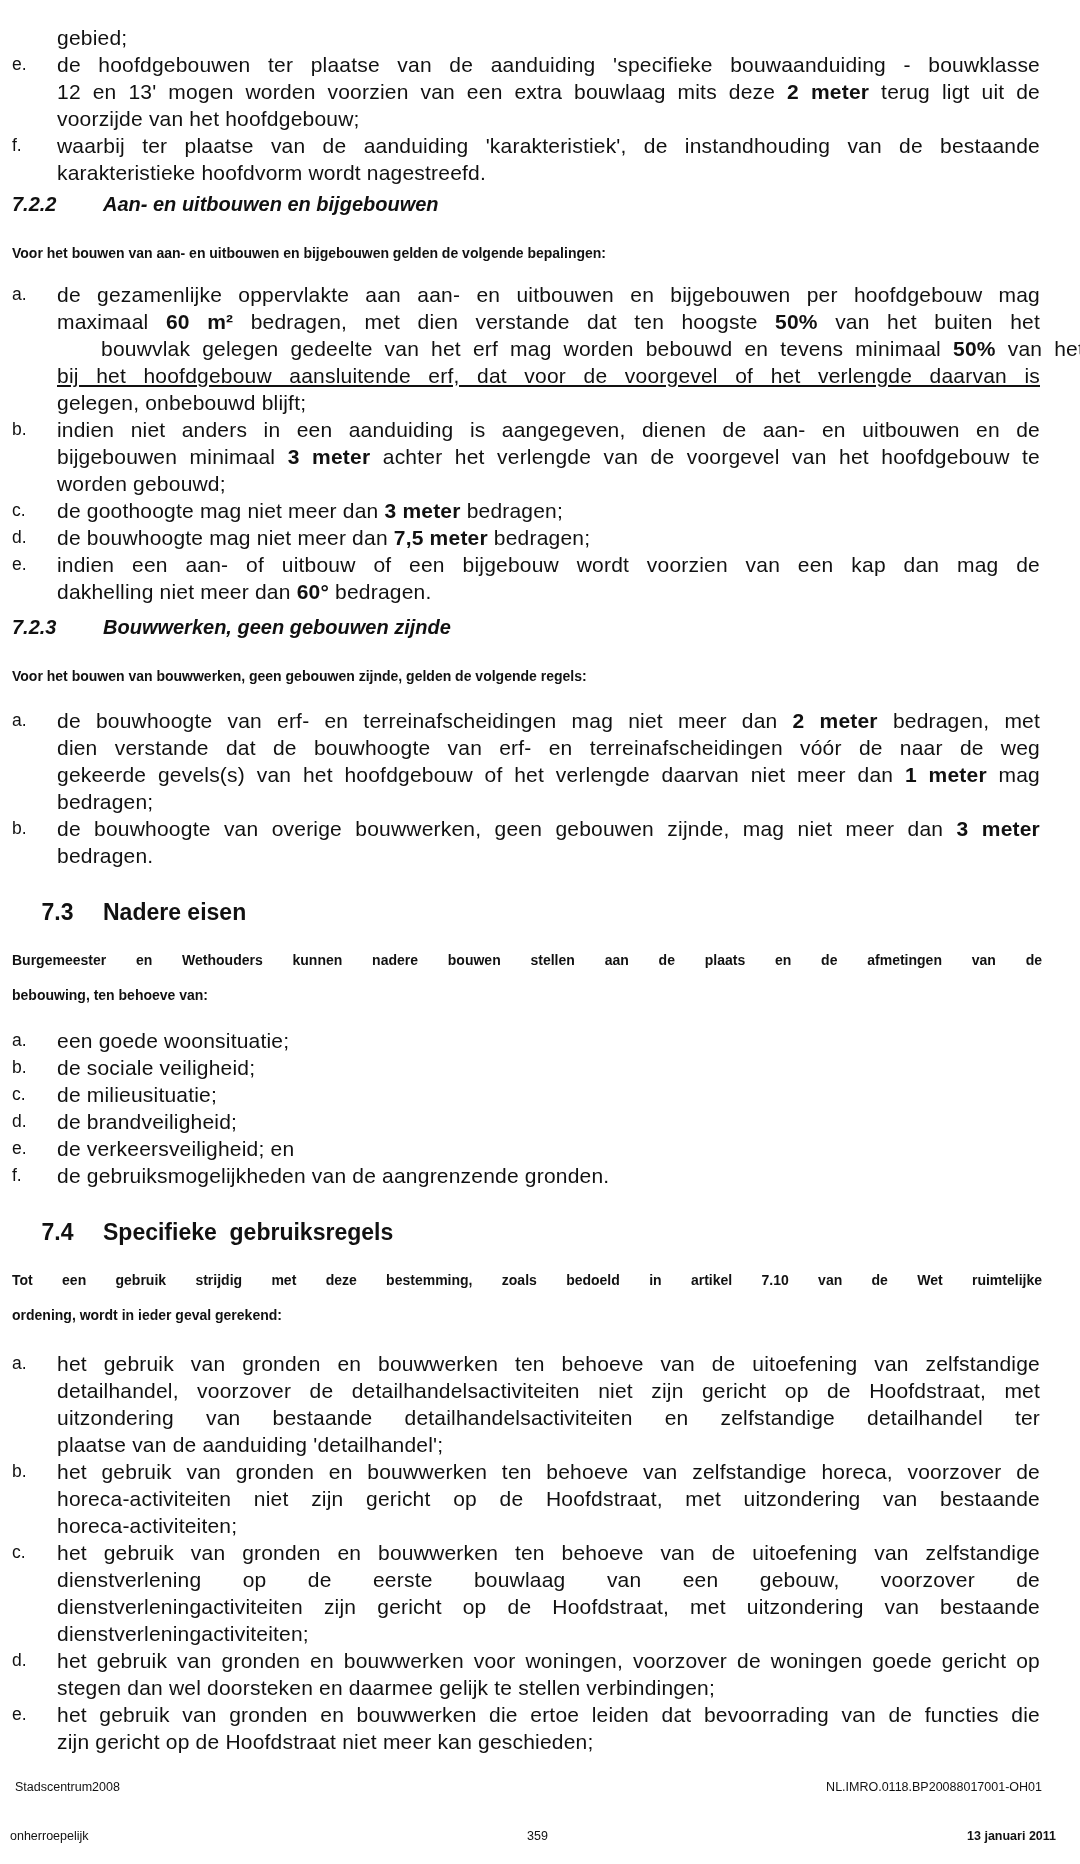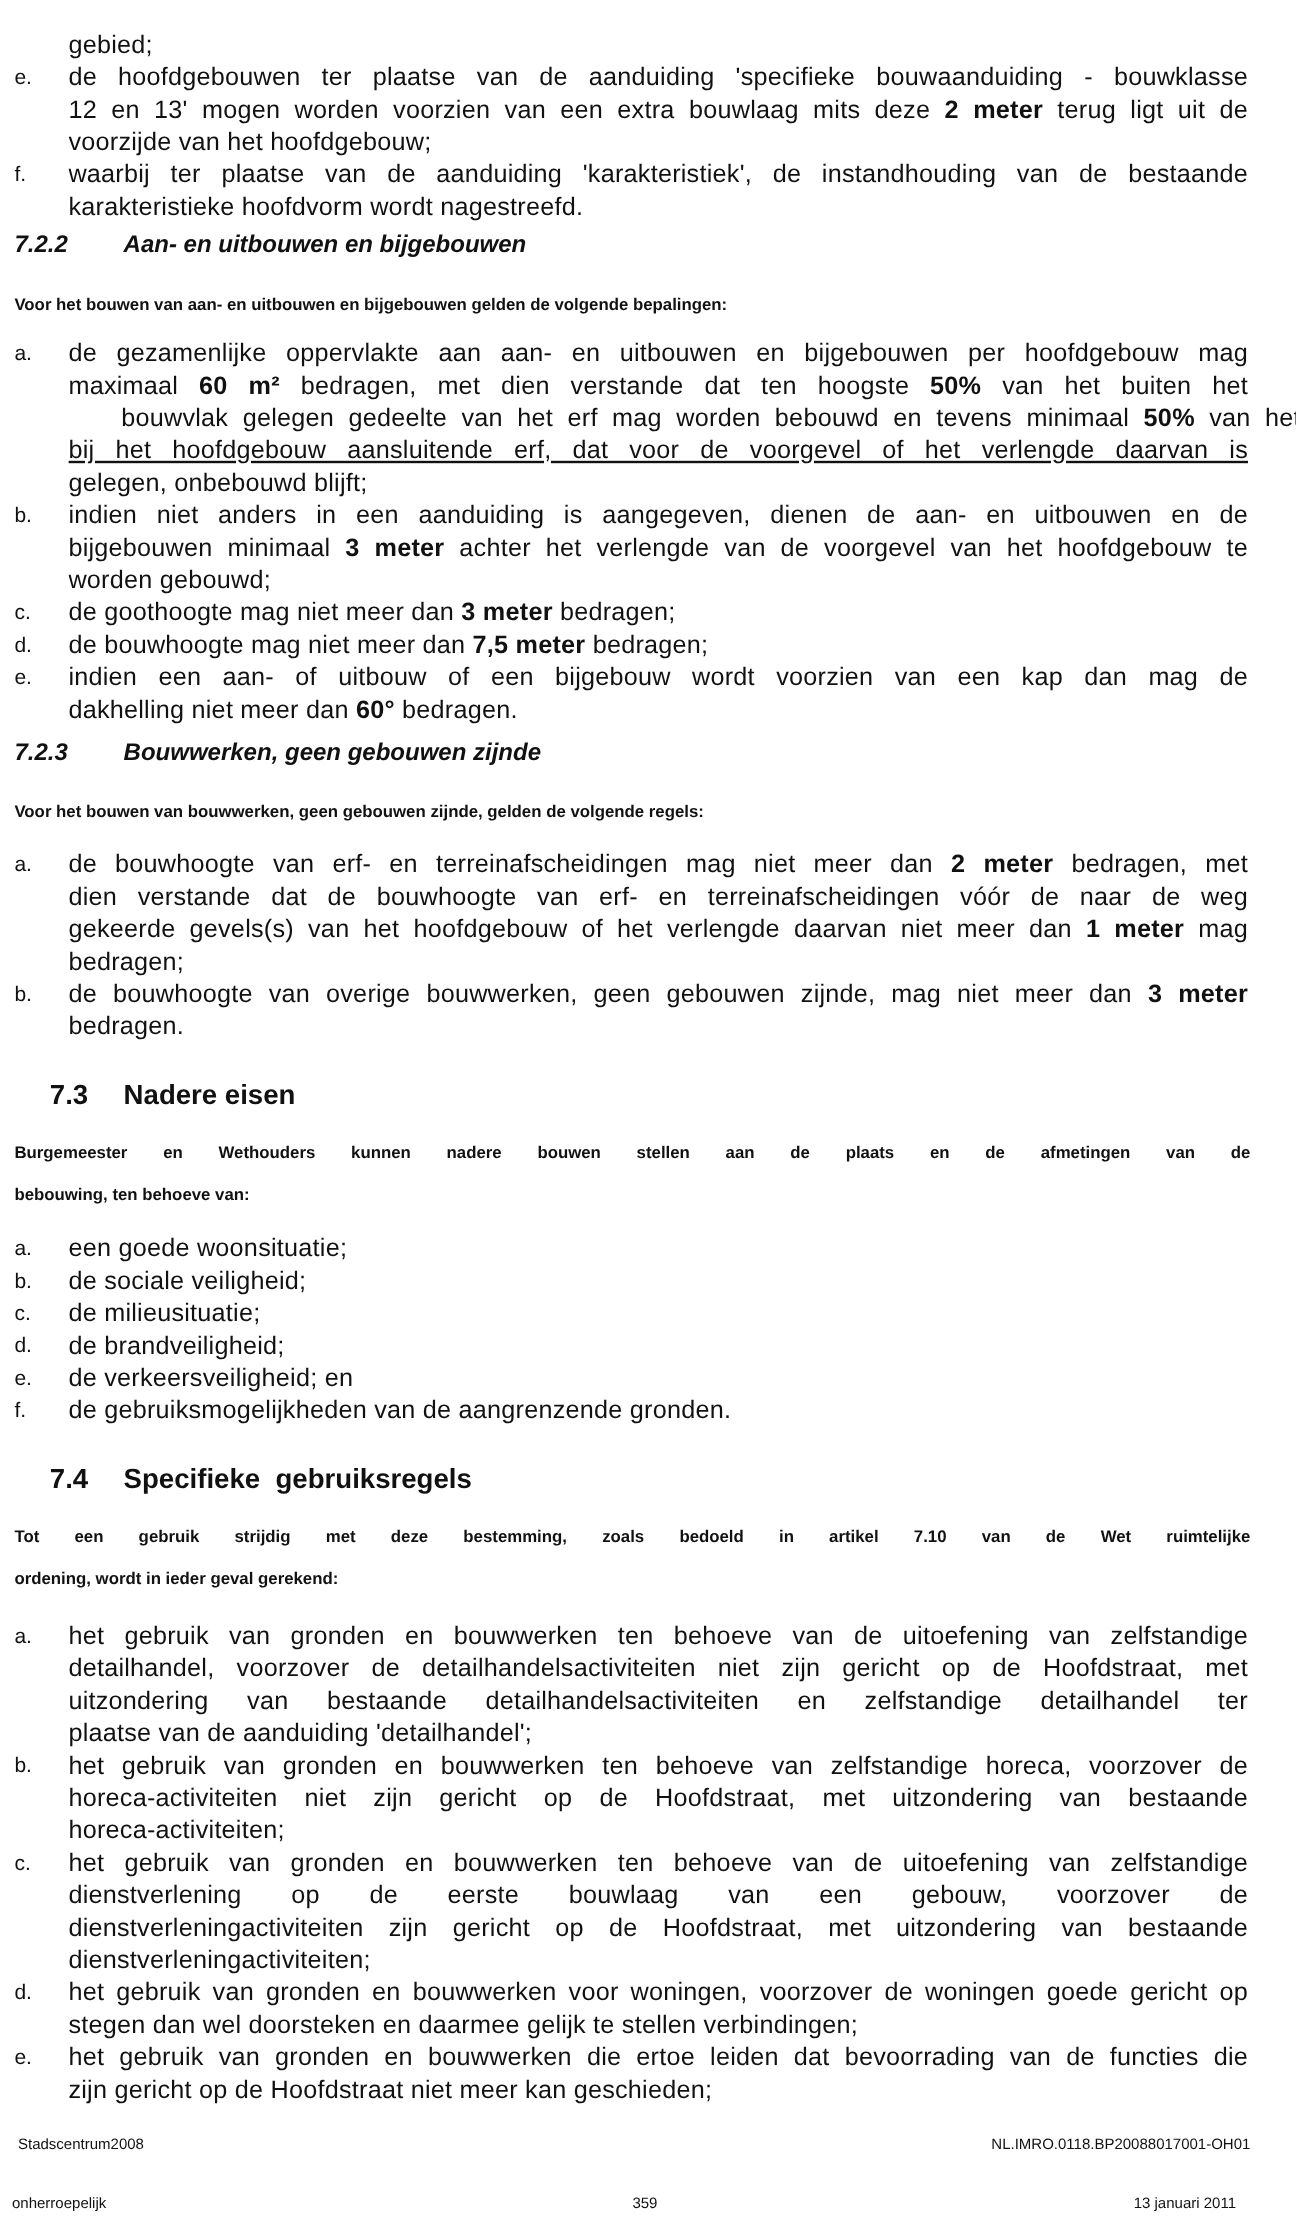--- a/index.html
+++ b/index.html
@@ -96,13 +96,13 @@
     <div class="line" style="top: 1674px;">stegen dan wel doorsteken en daarmee gelijk te stellen verbindingen;</div>
     <div class="marker" style="top: 1701px;">e.</div>
     <div class="line just" style="top: 1701px;">het gebruik van gronden en bouwwerken die ertoe leiden dat bevoorrading van de functies die</div>
     <div class="line" style="top: 1728px;">zijn gericht op de Hoofdstraat niet meer kan geschieden;</div>
   </div>
 
 <div class="footer" style="left:15px; top:1779px;">Stadscentrum2008</div>
 <div class="footer" style="right:38px; top:1779px;">NL.IMRO.0118.BP20088017001-OH01</div>
 <div class="footer" style="left:10px; top:1828px;">onherroepelijk</div>
 <div class="footer" style="left:491px; top:1828px;margin-left:36px;">359</div>
-<div class="footer" style="right:50px; top:1828px;">13 januari 2011</div>
+<div class="footer" style="right:24px; top:1828px;font-weight:bold;">13 januari 2011</div>
 
 </body></html>

